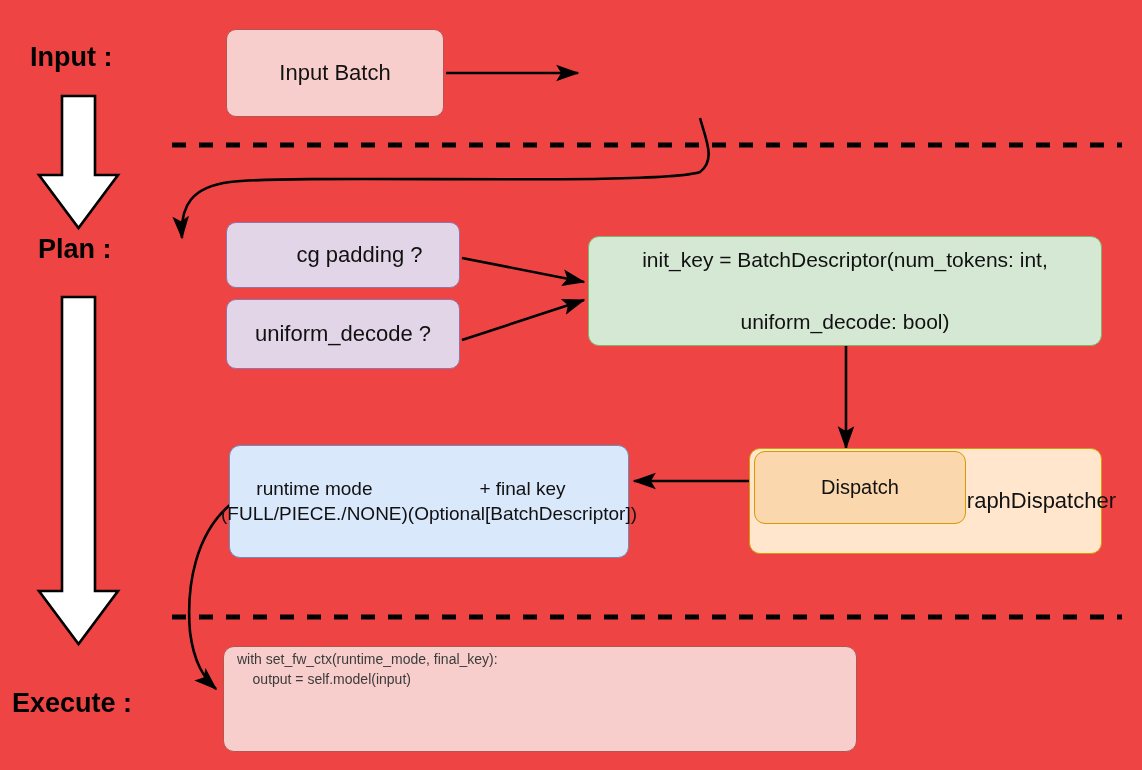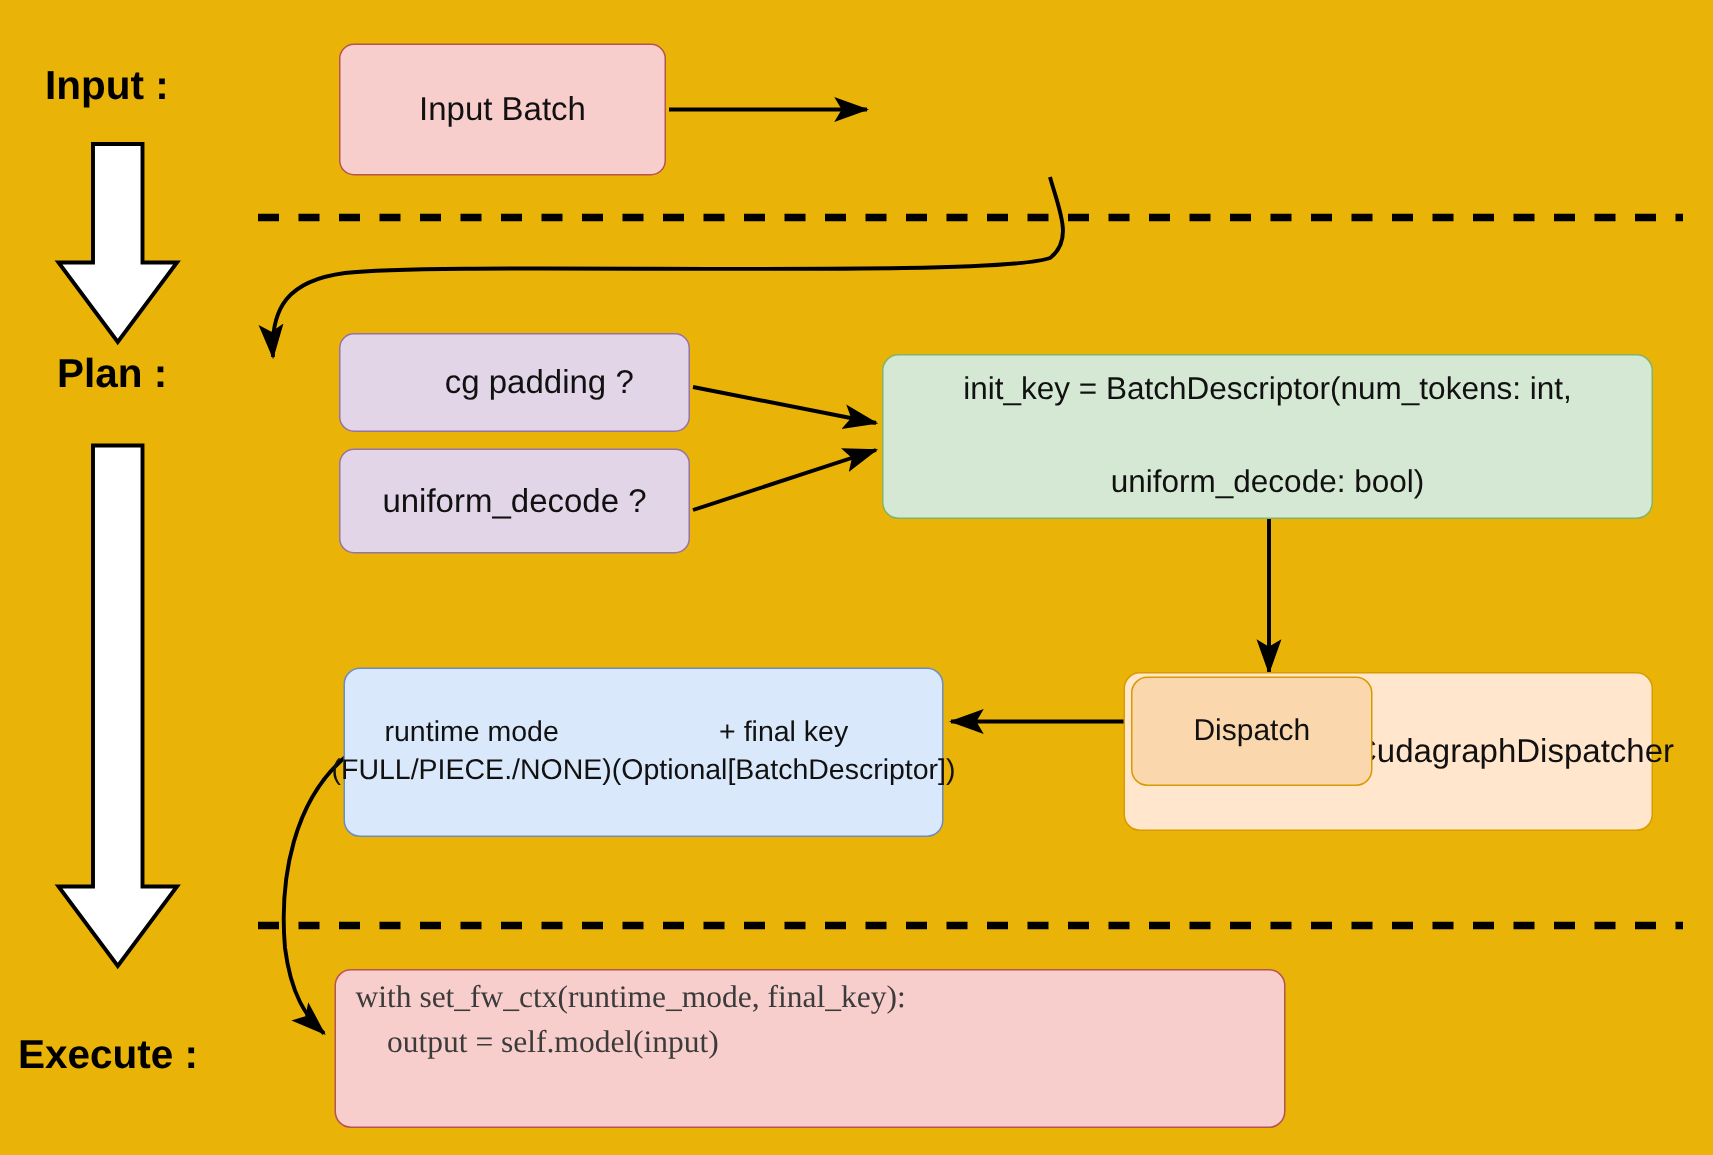--- a/index.html
+++ b/index.html
@@ -7,21 +7,21 @@
     padding: 0;
     background: #ffffff;
   }
   body {
     font-family: "Liberation Sans", sans-serif;
   }
   #diagram-root {
     position: relative;
     width: 1142px;
     height: 770px;
-    background: #eab308;
+    background: #ef4444;
     overflow: hidden;
   }
   svg#diagram-svg {
     position: absolute;
     left: 0;
     top: 0;
     width: 1142px;
     height: 770px;
   }
   .stage-label {
@@ -68,22 +68,22 @@
   }
   .node-orange-outer {
     background: #ffe6cc;
     border: 1.8px solid #d79b00;
   }
   .node-orange-inner {
     background: #fad7ac;
     border: 1.8px solid #d79b00;
   }
   .code-node {
-    font-family: Liberation Serif, serif;
-    font-size: 21px;
+    font-family: Liberation Sans, sans-serif;
+    font-size: 14px;
     color: #3b3b3b;
     white-space: pre;
     text-align: center;
     justify-content: flex-start;
     line-height: 1.45;
     padding-left: 13px;
   }
   .fs-22 { font-size: 22px; border-radius: 10px; }
   .fs-21 { font-size: 21px; gap: 35px; }
   .fs-20 { font-size: 20px; }
@@ -161,21 +161,21 @@
     <span>+ final key (Optional[BatchDescriptor])</span>
   </div>
 
   <div class="node node-orange-outer" style="left:749px; top:448px; width:353px; height:106px; justify-content:flex-end; align-items:center;">
     <div class="node-sub-label fs-22" style="position:relative; width:168px;">
       <span>Cudagraph</span>
       <span>Dispatcher</span>
     </div>
   </div>
 
-  <div class="node node-orange-inner fs-20" style="left:754px; top:451px; width:161px; height:73px;">
+  <div class="node node-orange-inner fs-20" style="left:754px; top:451px; width:212px; height:73px;">
     <span>Dispatch</span>
   </div>
 
   <div class="node node-pink code-node" style="left:223px; top:646px; width:634px; height:106px; flex-direction:column; align-items:flex-start;">
     <span>with set_fw_ctx(runtime_mode, final_key):</span>
     <span>    output = self.model(input)</span>
   </div>
 
 </div>
 

